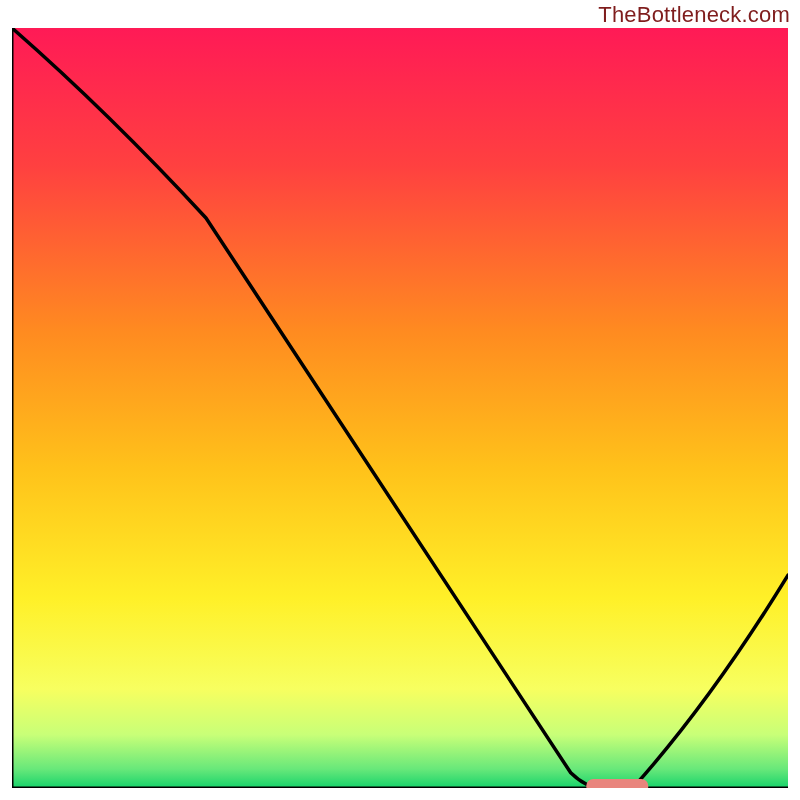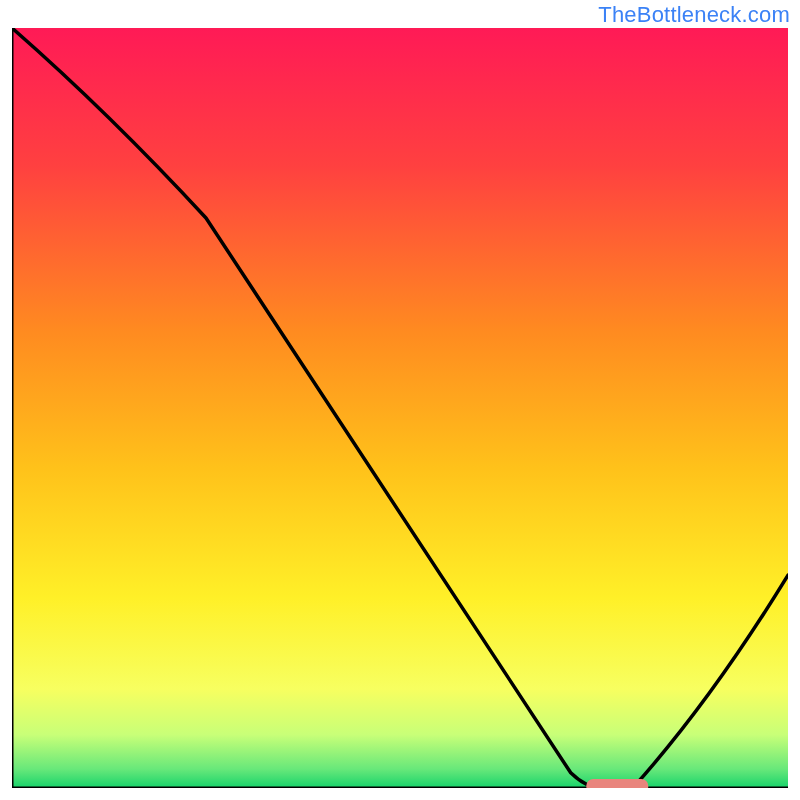--- a/index.html
+++ b/index.html
@@ -12,21 +12,21 @@
   }
   .container {
     position: relative;
     width: 800px;
     height: 800px;
   }
   .watermark {
     position: absolute;
     top: 2px;
     right: 10px;
-    color: #3b82f6;
+    color: #7f1d1d;
     font-size: 22px;
     font-weight: 500;
     letter-spacing: 0.2px;
   }
   .plot-frame {
     position: absolute;
     left: 12px;
     top: 28px;
     width: 776px;
     height: 760px;

